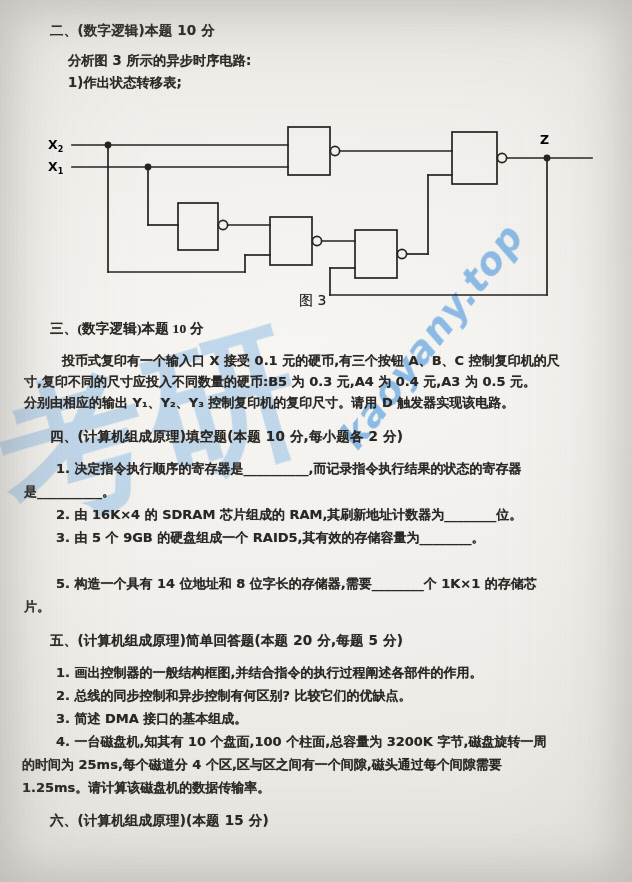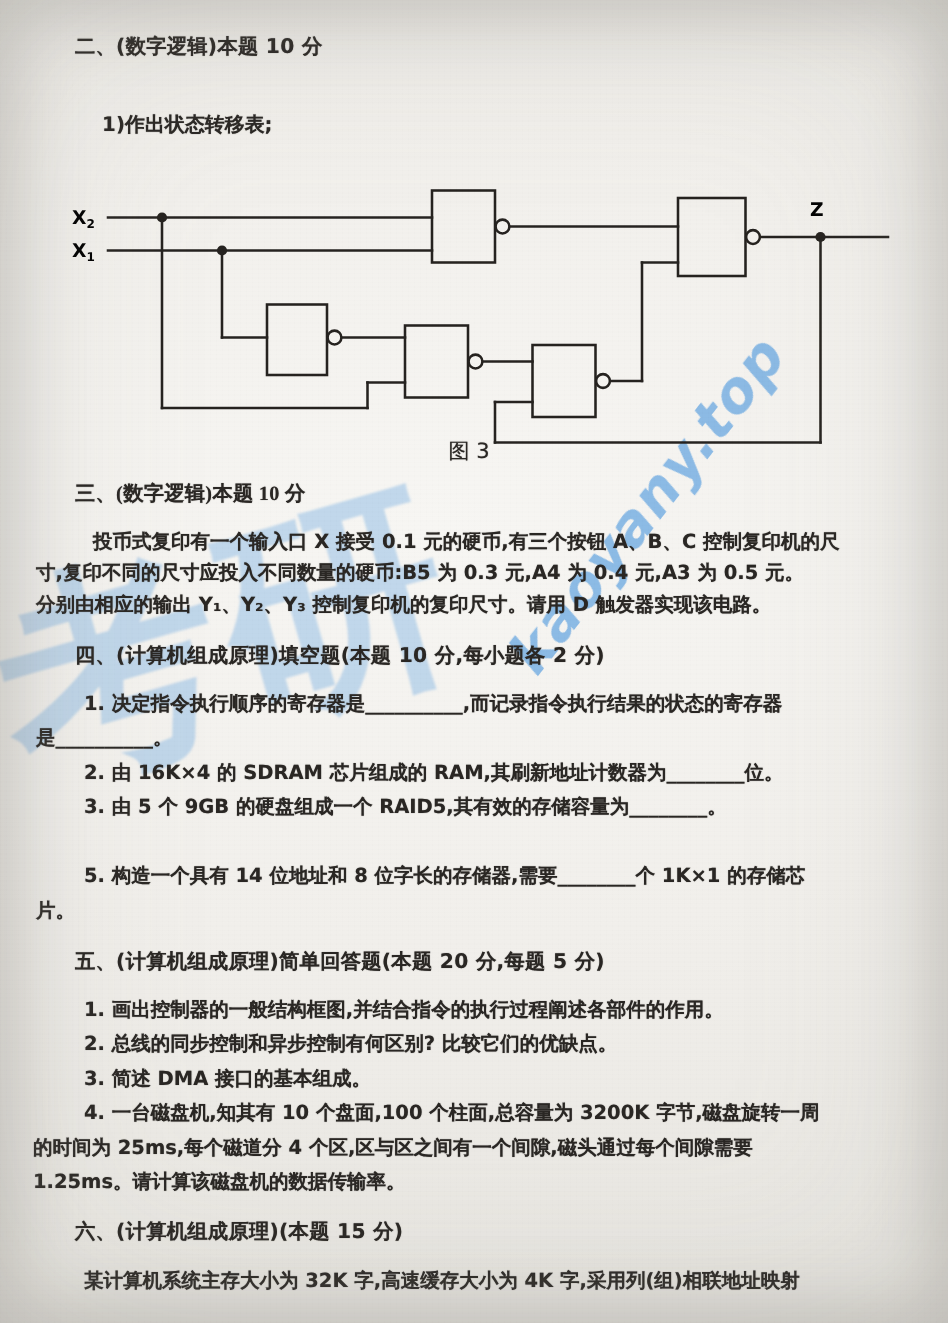--- a/index.html
+++ b/index.html
@@ -64,20 +64,21 @@
 <body>
 
 <div id="page">
 
   <div class="wm" id="wm-cn">考研</div>
   <div class="wm" id="wm-url">kaoyany.top</div>
 
   <div id="ink">
 
     <div class="txt hd" style="left:34px; top:22px;margin-left:16px;">二、(数字逻辑)本题 10 分</div>
+    <div class="txt bd" style="left:68px; top:52px;">分析图 3 所示的异步时序电路:</div>
     <div class="txt bd" style="left:68px; top:74px;">1)作出状态转移表;</div>
 
     <svg id="circuit" width="632" height="185" viewBox="0 0 632 185" style="top:120px;">
       <g fill="none" stroke="#262320" stroke-width="1.7" stroke-linecap="square">
 
         <line x1="72" y1="25" x2="288" y2="25"></line>
         <line x1="72" y1="47" x2="288" y2="47"></line>
 
         <rect x="288" y="7" width="42" height="48"></rect>
         <circle cx="335" cy="31" r="4.6"></circle>
@@ -144,19 +145,18 @@
 
     <div class="txt hd" style="left:50px; top:632px;">五、(计算机组成原理)简单回答题(本题 20 分,每题 5 分)</div>
     <div class="txt bd2" style="left:56px; top:664px;">1. 画出控制器的一般结构框图,并结合指令的执行过程阐述各部件的作用。</div>
     <div class="txt bd2" style="left:56px; top:687px;">2. 总线的同步控制和异步控制有何区别? 比较它们的优缺点。</div>
     <div class="txt bd2" style="left:56px; top:710px;">3. 简述 DMA 接口的基本组成。</div>
     <div class="txt bd2" style="left:56px; top:733px;">4. 一台磁盘机,知其有 10 个盘面,100 个柱面,总容量为 3200K 字节,磁盘旋转一周</div>
     <div class="txt bd2" style="left:22px; top:756px;">的时间为 25ms,每个磁道分 4 个区,区与区之间有一个间隙,磁头通过每个间隙需要</div>
     <div class="txt bd2" style="left:22px; top:779px;">1.25ms。请计算该磁盘机的数据传输率。</div>
 
     <div class="txt hd" style="left:50px; top:812px;">六、(计算机组成原理)(本题 15 分)</div>
-    <div class="txt bd2" style="left:56px; top:845px;">某计算机系统主存大小为 32K 字,高速缓存大小为 4K 字,采用列(组)相联地址映射</div>
 
   </div>
 
   <div id="grain"></div>
   <div id="vignette"></div>
 </div>
 
 </body></html>

